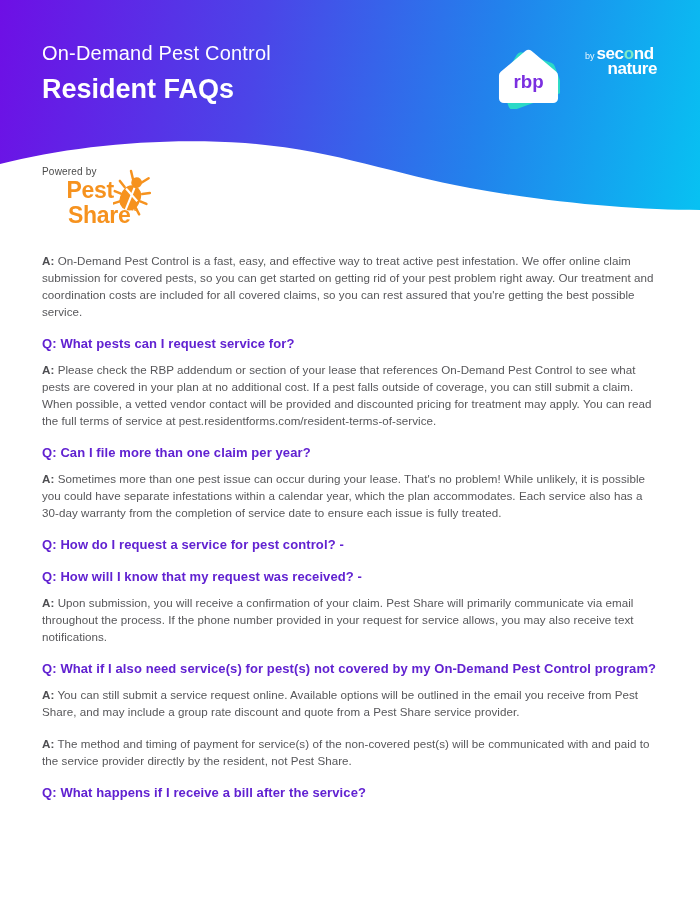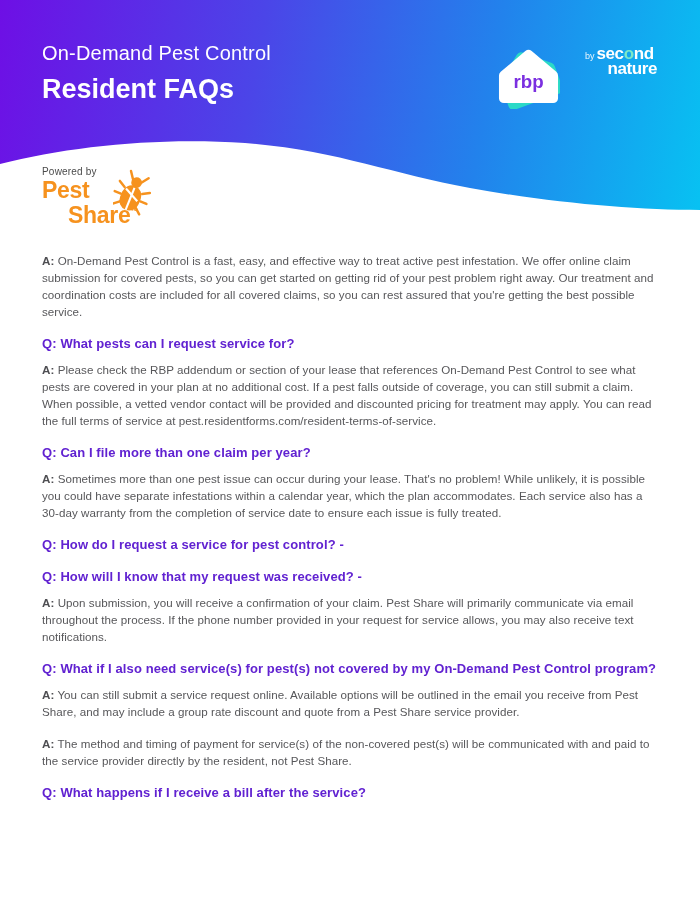--- a/index.html
+++ b/index.html
@@ -25,21 +25,21 @@
   .sn-by { font-size:9px; margin-top:5px; margin-right:2px; opacity:.9; }
   .sn-words { font-weight:700; font-size:17px; line-height:15px; letter-spacing:-.4px; }
   .sn-line2 { padding-left:11px; }
   .sn-o { color:#7CE8C8; }
 
   .wave { position:absolute; left:0; bottom:0; width:700px; height:110px; display:block; }
 
   
   .ps-logo { position:absolute; left:42px; top:166px; z-index:3; }
   .ps-powered { font-size:10px; color:#4A4A4A; letter-spacing:.2px; margin-bottom:2px; }
-  .ps-word { font-size:23px; font-weight:800; color:#F6921E; line-height:22px; letter-spacing:-.3px; }
+  .ps-word { font-size:23px; font-weight:800; color:#F6921E; line-height:22px; letter-spacing:-.3px;text-align:center; }
   .ps-line2 { margin-left:26px; }
   .ps-tm { font-size:8px; vertical-align:super; font-weight:700; }
   .ps-bug { position:absolute; left:71px; top:3px; width:38px; height:50px; }
 
   
   .content { padding:12px 42px 0 42px; }
   .faq-item { margin-bottom:15px; }
   .question {
     color:#6122D1; font-size:13px; font-weight:700;
     line-height:17px; margin-bottom:9px; letter-spacing:.1px;

